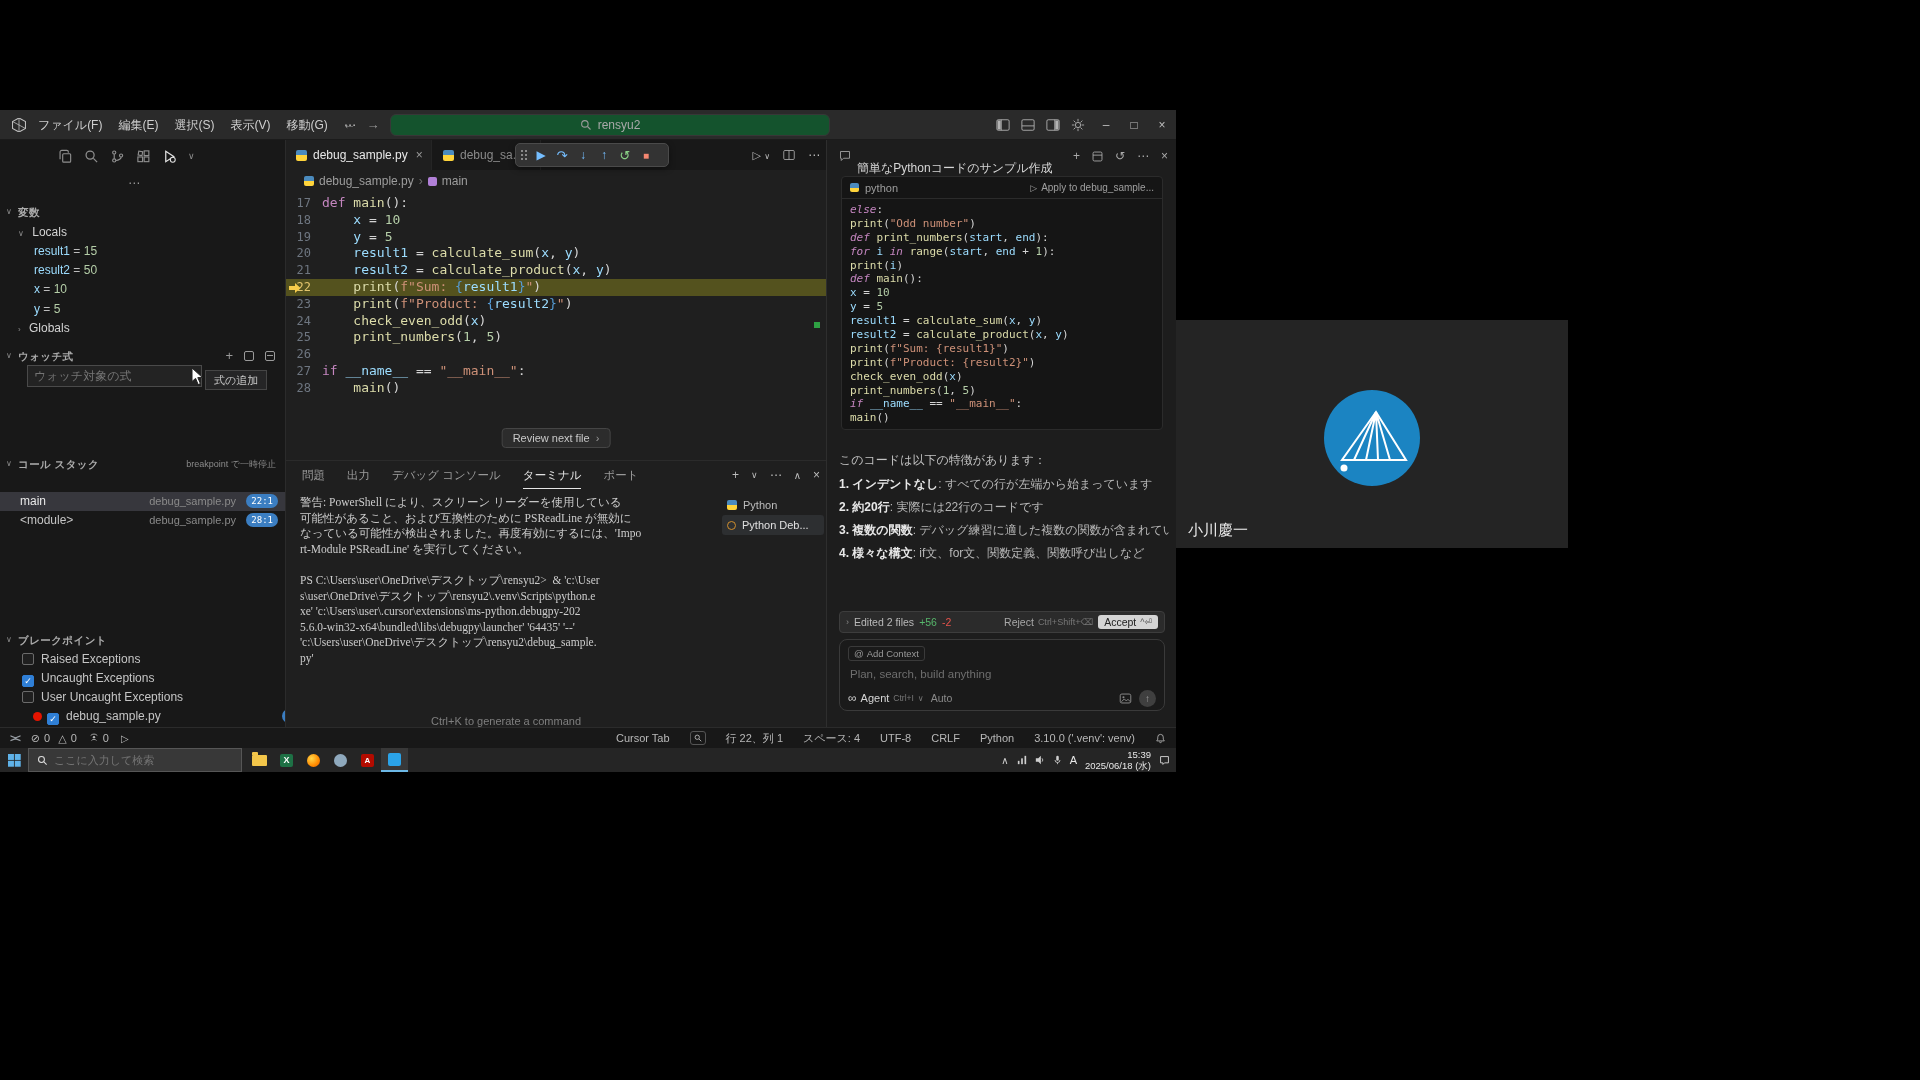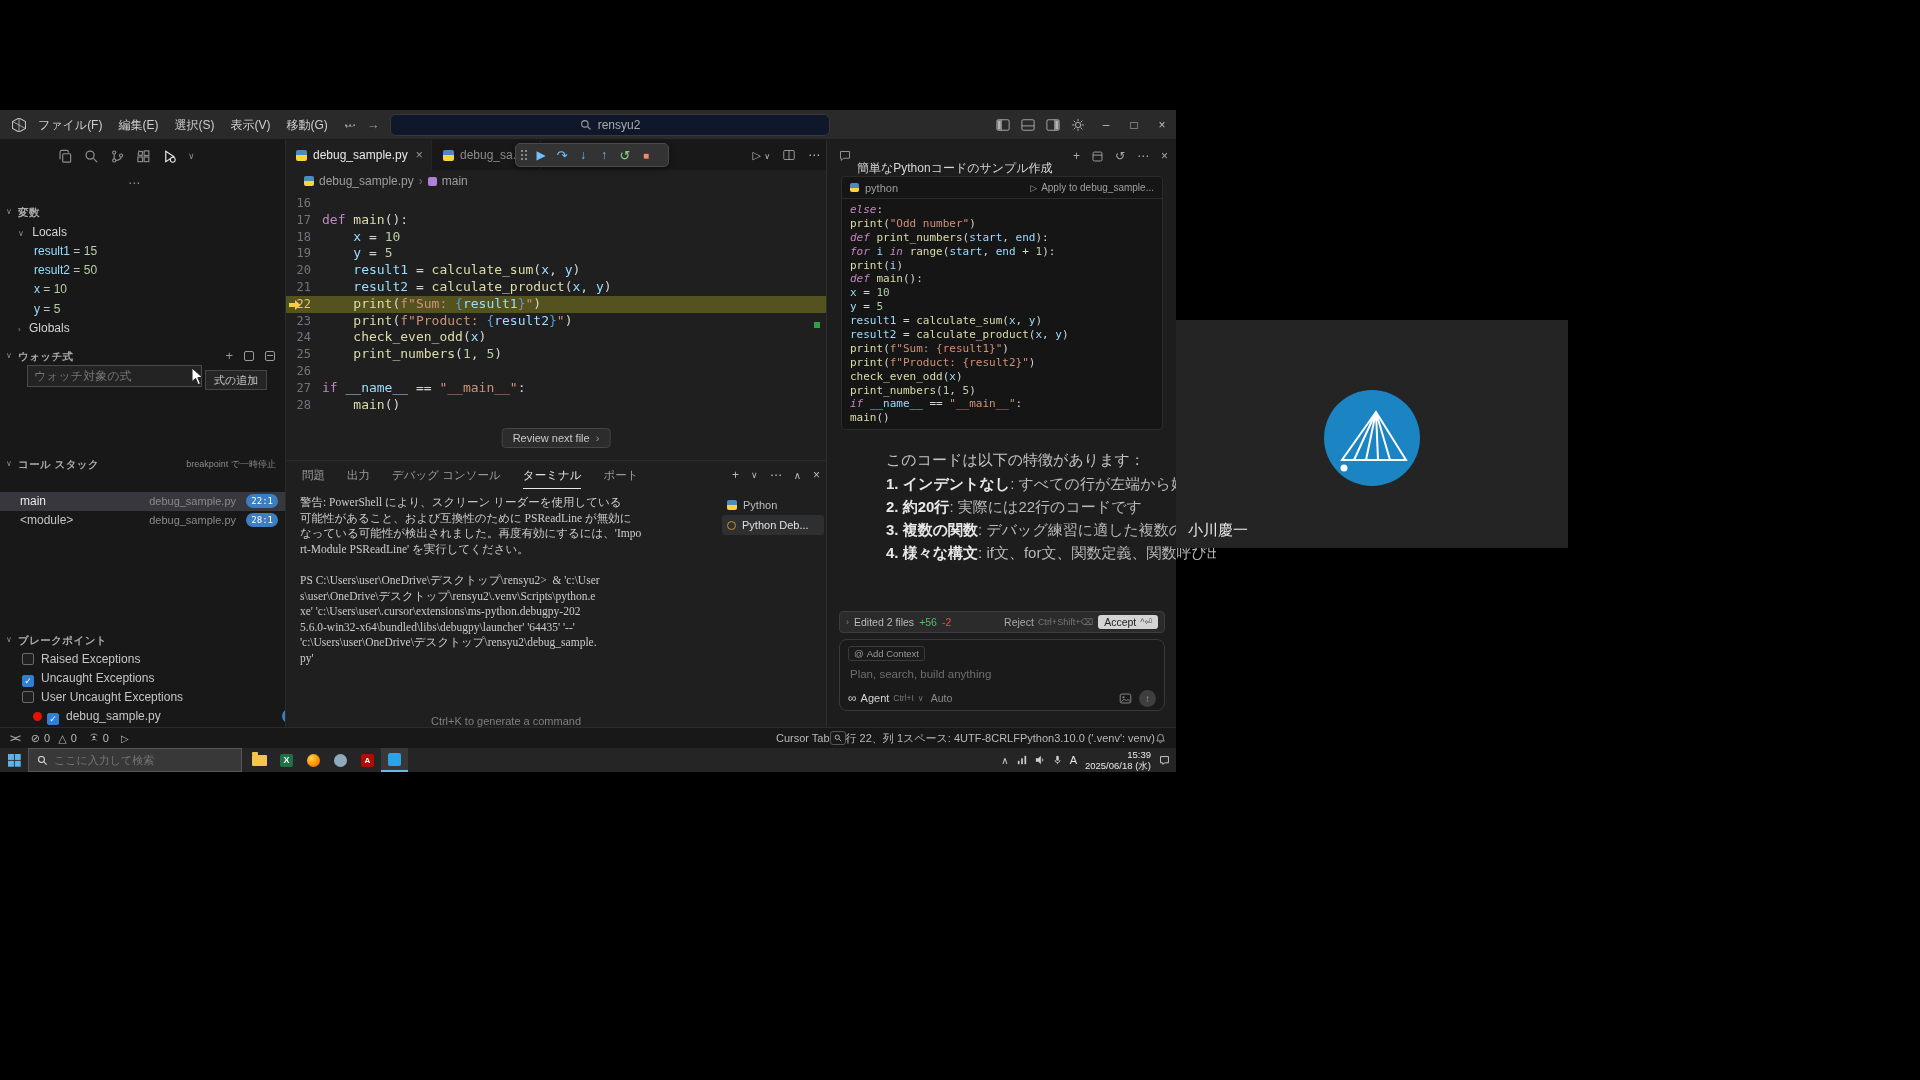--- a/index.html
+++ b/index.html
@@ -74,21 +74,21 @@
 
 #aipanel{position:absolute;left:826px;top:30px;width:350px;height:587px;background:#1d1d1d;border-left:1px solid #2e2e2e;}
 #ai-header{position:absolute;left:0;top:0;width:100%;height:32px;}
 #ai-title{position:absolute;left:30px;top:12px;line-height:32px;font-size:12px;color:#d6d6d6;white-space:nowrap;}
 #ai-codeblock{position:absolute;left:14px;top:36px;width:322px;height:254px;background:#151515;border:1px solid #2b2b2b;border-radius:4px;overflow:hidden;}
 #cb-header{height:22px;border-bottom:1px solid #2b2b2b;display:flex;align-items:center;gap:6px;padding:0 8px;font-size:11px;color:#9f9f9f;}
 #ai-code{padding:4px 8px;font-family:"DejaVu Sans Mono","Liberation Mono",monospace;}
 #ai-code .cl{height:13.9px;width:306px;}
 #ai-code .lc{font-size:11px;line-height:13.9px;}
 #ai-code .tok-k{font-style:italic;}
-#ai-features{position:absolute;left:12px;top:312px;width:330px;font-size:15px;color:#b8b8b8;margin-left:47px;}
+#ai-features{position:absolute;left:12px;top:312px;width:330px;font-size:12px;color:#b8b8b8;}
 #ai-features .feat{white-space:nowrap;overflow:hidden;margin-bottom:7px;line-height:16px;}
 #ai-features b{color:#e8e8e8;font-weight:bold;}
 #ai-intro{margin-bottom:8px;line-height:16px;color:#c4c4c4;}
 #ai-outro{position:absolute;left:12px;top:428px;width:328px;font-size:11px;line-height:15px;color:#b8b8b8;}
 #editbar{position:absolute;left:12px;top:471px;width:326px;height:22px;background:#2b2b2b;border:1px solid #3d3d3d;border-radius:4px;
   display:flex;align-items:center;gap:5px;padding:0 6px;font-size:10.5px;z-index:10;}
 #accept-btn{background:#d4d4d4;color:#222;border-radius:3px;padding:1px 6px;font-size:10.5px;display:flex;gap:4px;align-items:center;}
 #chatbox{position:absolute;left:12px;top:499px;width:326px;height:72px;background:#1a1a1a;border:1px solid #3a3a3a;border-radius:8px;z-index:10;}
 #ctx-chip{position:absolute;left:8px;top:6px;border:1px solid #3a3a3a;border-radius:3px;padding:1px 5px;font-size:9.5px;color:#999;
   display:flex;gap:3px;align-items:center;}
@@ -131,21 +131,21 @@
     <div class="abs" style="left:30px;top:0;height:30px;display:flex;align-items:center;">
       <span class="menu-item">ファイル(F)</span>
       <span class="menu-item">編集(E)</span>
       <span class="menu-item">選択(S)</span>
       <span class="menu-item">表示(V)</span>
       <span class="menu-item">移動(G)</span>
       <span class="menu-item">⋯</span>
     </div>
     <span class="abs navarrow" style="left:338px;top:5px;">←</span>
     <span class="abs navarrow" style="left:362px;top:5px;">→</span>
-    <div class="abs" style="left:390px;top:4px;width:440px;height:22px;background:#0f172a;border:1px solid #373737;border-radius:6px;display:flex;align-items:center;justify-content:center;gap:6px;color:#a9a9a9;font-size:12px;">
+    <div class="abs" style="left:390px;top:4px;width:440px;height:22px;background:#14532d;border:1px solid #373737;border-radius:6px;display:flex;align-items:center;justify-content:center;gap:6px;color:#a9a9a9;font-size:12px;">
       <span>
           <svg width="12" height="12" viewBox="0 0 16 16">
             <circle cx="6.5" cy="6.5" r="4.3" fill="none" stroke="#9a9a9a" stroke-width="1.5"></circle>
             <line x1="10" y1="10" x2="14" y2="14" stroke="#9a9a9a" stroke-width="1.5"></line>
           </svg>
         </span>
       <span>rensyu2</span>
     </div>
     <div class="abs" style="left:996px;top:0;height:30px;display:flex;align-items:center;gap:11px;">
       <span>
@@ -343,24 +343,20 @@
 
     <div id="breadcrumbs">
       <span class="pyicon" style="width:10px;height:10px;"></span>
       <span>debug_sample.py</span>
       <span style="color:#6e6e6e;">›</span>
       <span style="display:inline-block;width:9px;height:9px;border-radius:2px;background:#b180d7;"></span>
       <span>main</span>
     </div>
 
     <div id="editor-code">
-        <div class="cl">
-          <span class="ln">16</span>
-          <span class="lc"></span>
-        </div>
         <div class="cl">
           <span class="ln">17</span>
           <span class="lc"><span class="tok-k">def</span><span class="tok-p"> </span><span class="tok-f">main</span><span class="tok-p">():</span></span>
         </div>
         <div class="cl">
           <span class="ln">18</span>
           <span class="lc"><span class="tok-p">    </span><span class="tok-v">x</span><span class="tok-p"> = </span><span class="tok-num">10</span></span>
         </div>
         <div class="cl">
           <span class="ln">19</span>
@@ -605,21 +601,21 @@
         <span>
             <svg width="10" height="10" viewBox="0 0 12 12">
               <circle cx="6" cy="5" r="1.4" fill="#b8b8b8"></circle>
               <path d="M3 9a4 4 0 0 1 6 0M2 3a5.5 5.5 0 0 1 8 0" fill="none" stroke="#b8b8b8" stroke-width="1"></path>
             </svg>
           </span>
         <span>0</span>
       </span>
       <span class="sb-item" style="font-size:10px;">▷</span>
     </div>
-    <div style="margin-left:auto;display:flex;align-items:center;gap:0;padding-right:10px;">
+    <div style="margin-left:auto;display:flex;align-items:center;gap:20px;padding-right:10px;">
       <span class="sb-item">Cursor Tab</span>
       <span class="sb-item" style="border:1px solid #555;border-radius:3px;padding:0 3px;height:14px;">
         <svg width="8" height="8" viewBox="0 0 16 16">
             <circle cx="6.5" cy="6.5" r="4.3" fill="none" stroke="#b8b8b8" stroke-width="1.8"></circle>
             <line x1="10" y1="10" x2="14.5" y2="14.5" stroke="#b8b8b8" stroke-width="1.8"></line>
           </svg>
       </span>
       <span class="sb-item">行 22、列 1</span>
       <span class="sb-item">スペース: 4</span>
       <span class="sb-item">UTF-8</span>

